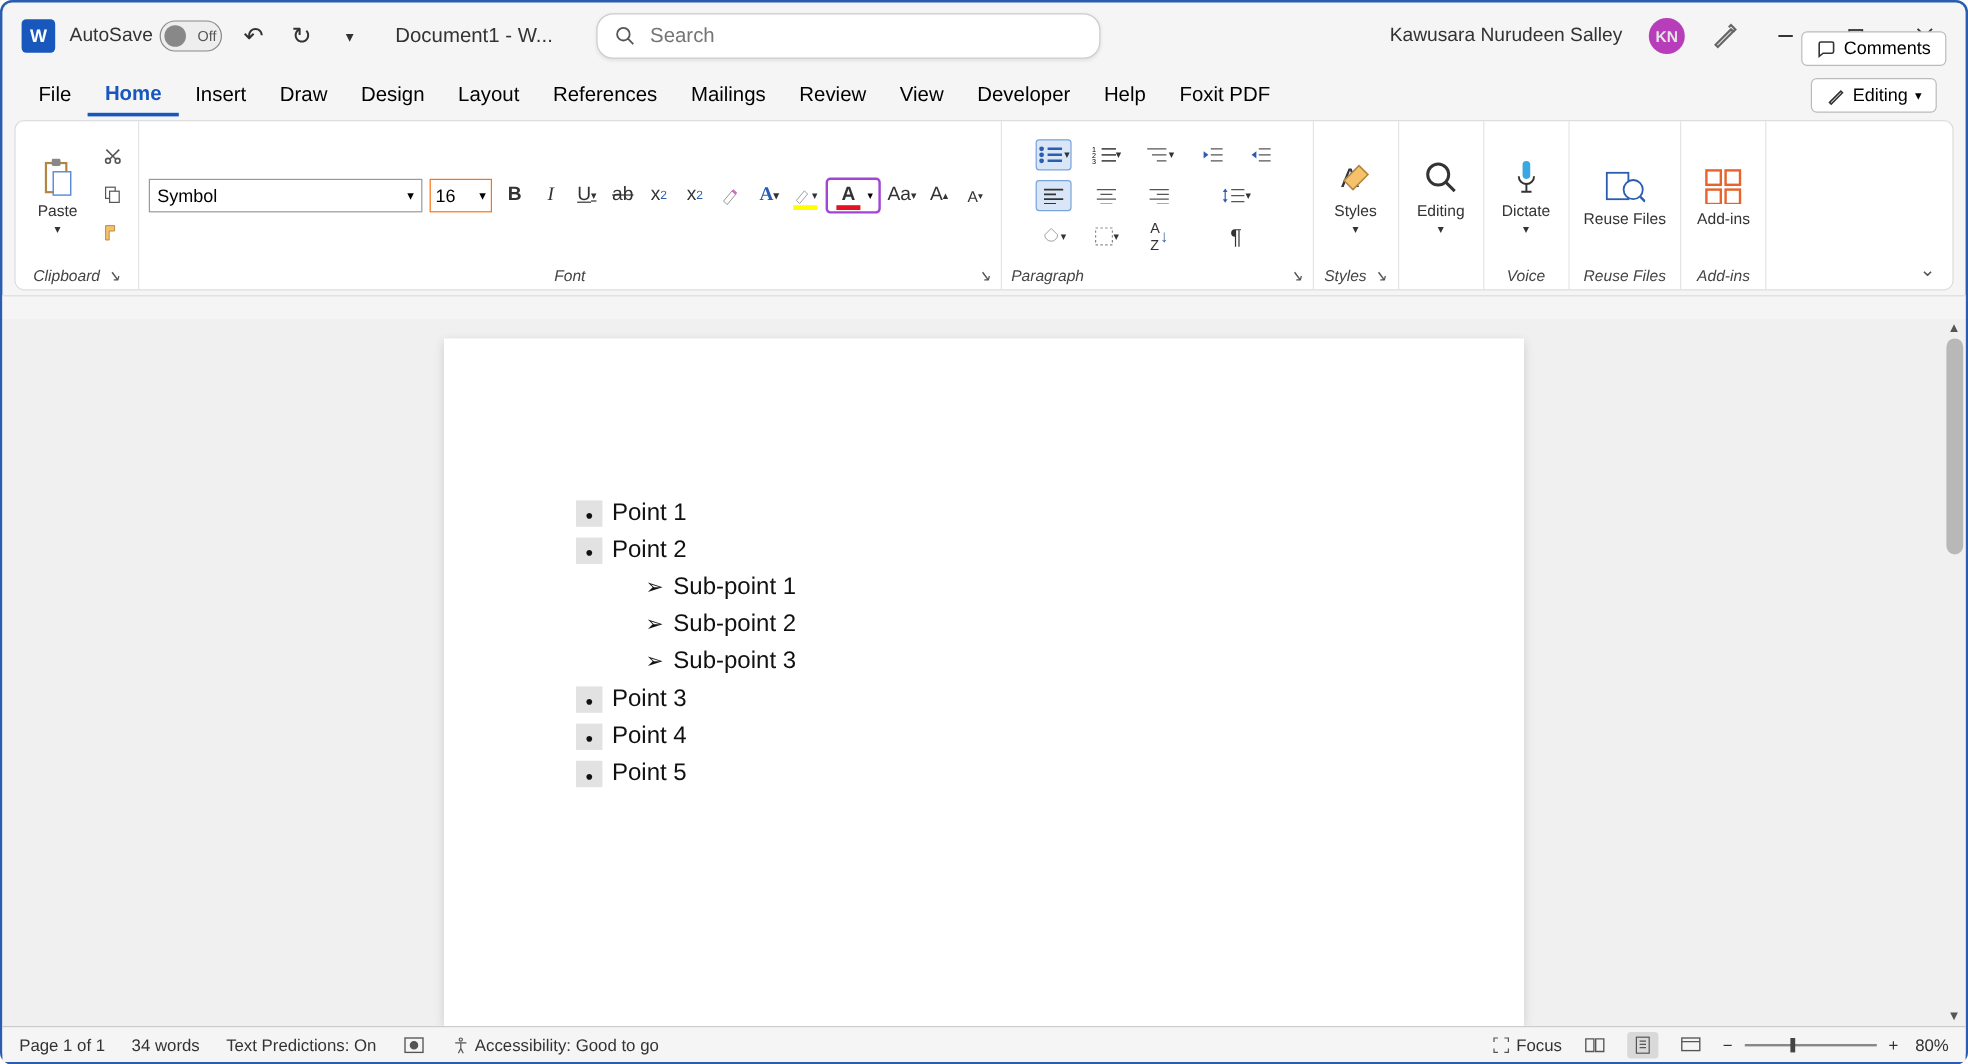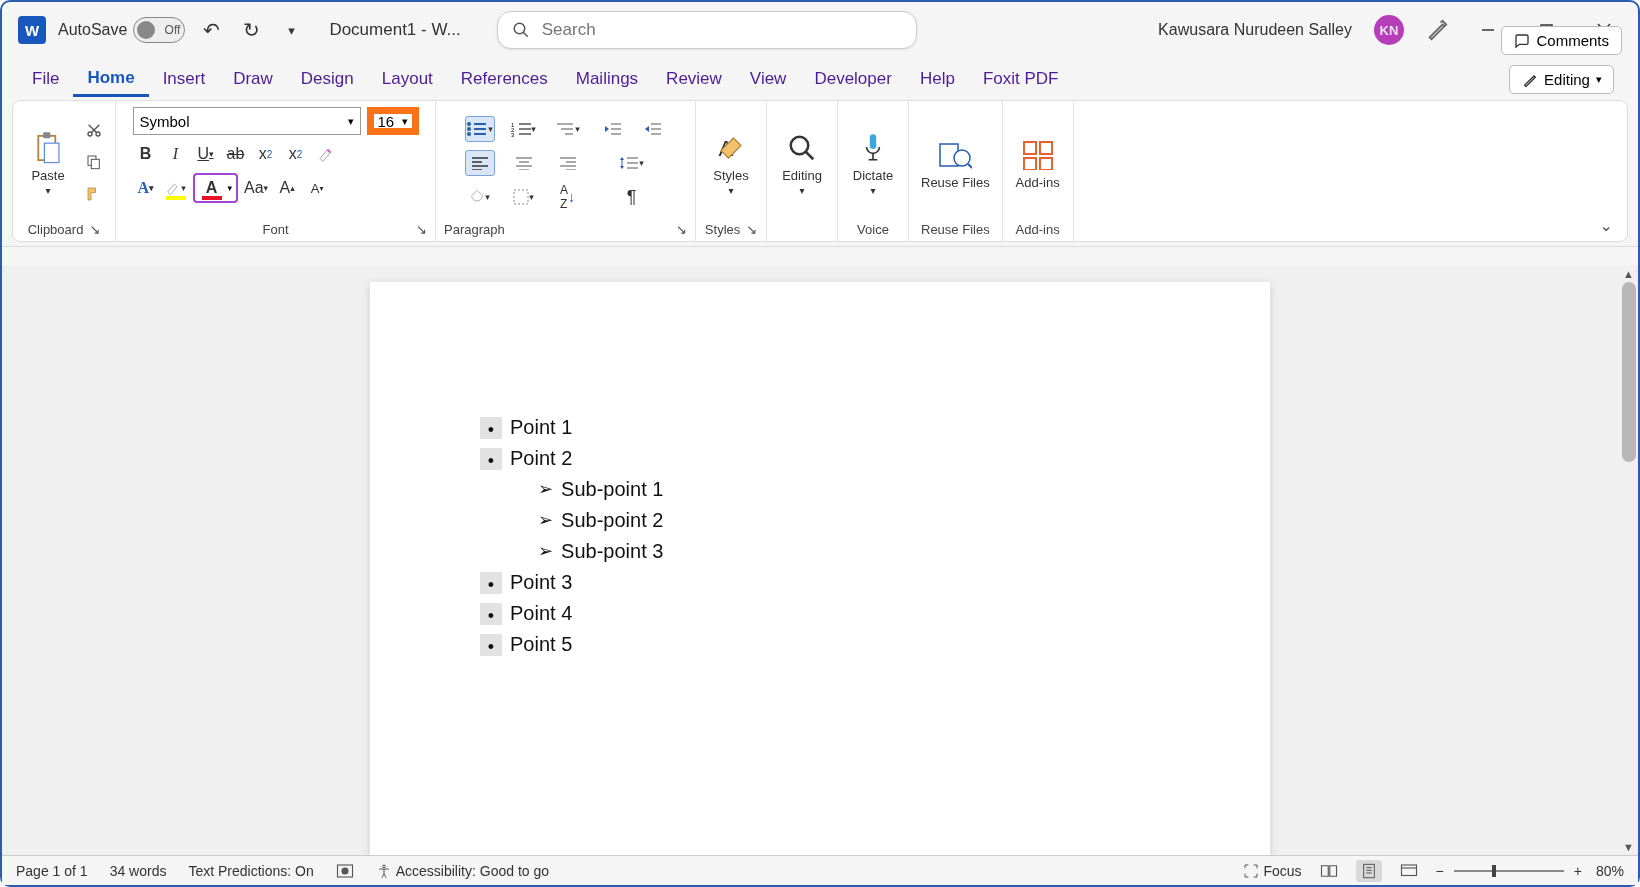--- a/index.html
+++ b/index.html
@@ -12,36 +12,36 @@
 .autosave-toggle::before { content:""; position:absolute; left:3px; width:18px; height:18px; border-radius:50%; background:#888; }
 .qat-btn { width: 28px; height: 28px; display: flex; align-items: center; justify-content: center; color: #333; font-size: 20px; }
 .doc-title { font-size: 17px; color: #333; margin-left: 12px; }
 .search-box { flex: 0 0 420px; height: 38px; margin-left: 24px; border: 1px solid #ccc; border-radius: 14px; background: #fff; display: flex; align-items: center; padding: 0 14px; gap: 12px; box-shadow: 0 1px 3px rgba(0,0,0,0.08); }
 .search-box input { border: none; outline: none; font-size: 17px; flex: 1; background: transparent; }
 .titlebar-right { margin-left: auto; display: flex; align-items: center; gap: 22px; }
 .user-name { font-size: 16px; color: #333; }
 .avatar { width: 30px; height: 30px; border-radius: 50%; background: #b83dba; color: #e5e5e5; display: flex; align-items: center; justify-content: center; font-size: 13px; font-weight: 600; }
 .win-btn { width: 36px; height: 36px; display: flex; align-items: center; justify-content: center; color: #444; font-size: 16px; }
 .tabs-row { height: 42px; display: flex; align-items: center; padding: 0 16px; gap: 0; }
-.tab { padding: 6px 14px; font-size: 17px; color: #4c1d95; cursor: pointer; }
+.tab { padding: 6px 14px; font-size: 17px; color: #000000; cursor: pointer; }
 .tab.active { color: #1858bd; border-bottom: 3px solid #1858bd; font-weight: 600; }
 .tabs-right { margin-left: auto; display: flex; align-items: center; gap: 10px; flex-direction: column; }
 .pill-btn { display: flex; align-items: center; gap: 6px; padding: 5px 12px; border: 1px solid #bbb; border-radius: 5px; font-size: 15px; background: #fff; }
 .share-btn { background: #1858bd; color: #fff; border: none; padding: 6px 10px; border-radius: 5px; display:flex; align-items:center; gap:4px; }
 .ribbon { height: 142px; margin: 0 10px; background: #fff; border: 1px solid #ddd; border-radius: 8px; display: flex; position: relative; }
 .ribbon-group { padding: 6px 8px 2px; display: flex; flex-direction: column; align-items: center; border-right: 1px solid #e4e4e4; }
 .group-body { flex: 1; display: flex; align-items: center; gap: 6px; }
-.group-label { font-size: 13px; color: #444; height: 20px; display: flex; align-items: center; gap: 6px; }
+.group-label { font-size: 13px; color: #444; height: 20px; display: flex; align-items: center; gap: 6px; font-style: italic; }
 .dlg-launch { font-size: 13px; color: #555; }
 .big-btn { display: flex; flex-direction: column; align-items: center; justify-content: center; gap: 2px; min-width: 54px; padding: 2px 4px; font-size: 13px; color: #333; }
 .big-btn .ico { font-size: 28px; height: 36px; display:flex; align-items:center; }
 .mini-grid { display: grid; grid-template-rows: repeat(3, 28px); gap: 4px; }
 .mini-btn { width: 26px; height: 26px; display: flex; align-items: center; justify-content: center; color: #444; font-size: 16px; }
 .font-combo { width: 228px; height: 28px; border: 1px solid #999; background: #fff; font-size: 15px; padding: 0 6px; display: flex; align-items: center; justify-content: space-between; }
-.size-combo { width: 52px; height: 28px; border: 7px solid #f97316; background: #fff; font-size: 15px; padding: 0 4px; display: flex; align-items: center; justify-content: space-between; }
+.size-combo { width: 52px; height: 28px; border: 1px solid #f97316; background: #fff; font-size: 15px; padding: 0 4px; display: flex; align-items: center; justify-content: space-between; }
 .fmt-row { display: flex; gap: 4px; align-items: center; }
 .fmt-btn { min-width: 26px; height: 26px; display: flex; align-items: center; justify-content: center; font-size: 16px; color: #333; padding: 0 2px; }
 .fmt-btn.bold { font-weight: bold; }
 .fmt-btn.italic { font-style: italic; font-family: Georgia, serif; }
 .fmt-btn.ul-color { position: relative; }
 .color-bar { position: absolute; bottom: 1px; left: 3px; right: 3px; height: 4px; }
 .font-color-box { border: 2px solid #a245d4; border-radius: 4px; padding: 0 4px; height: 30px; display:flex; align-items:center; gap:3px; }
 .para-grid { display: grid; grid-template-columns: repeat(4, auto); grid-template-rows: repeat(3, 28px); gap: 6px 14px; align-items: center; }
 .p-btn { min-width: 30px; height: 26px; display: flex; align-items: center; justify-content: center; color: #333; font-size: 15px; position: relative; }
 .p-btn.active { background: #d9e6f7; border: 1px solid #7aa3d9; border-radius: 3px; }
@@ -205,21 +205,21 @@
           </div>
         </div>
       </div>
       <div class="group-label">
           <span>Clipboard</span> 
           <span class="dlg-launch">↘</span>
         </div>
     </div>
 
     <div class="ribbon-group" style="min-width:320px;">
-      <div class="group-body" style="flex-direction:column; align-items:flex-start; gap:6px;">
+      <div class="group-body" style="flex-direction:row; align-items:center; gap:6px;">
         <div style="display:flex; gap:6px;">
           <div class="font-combo">
               <span>Symbol</span>
               <span style="font-size:11px;">▾</span>
             </div>
           <div class="size-combo">
               <span>16</span>
               <span style="font-size:11px;">▾</span>
             </div>
         </div>

